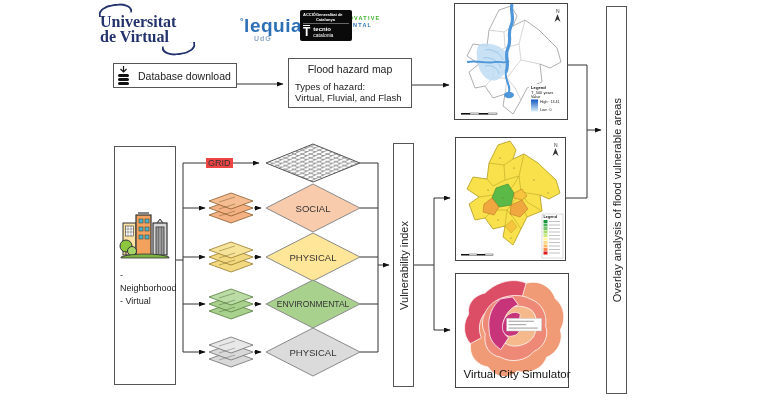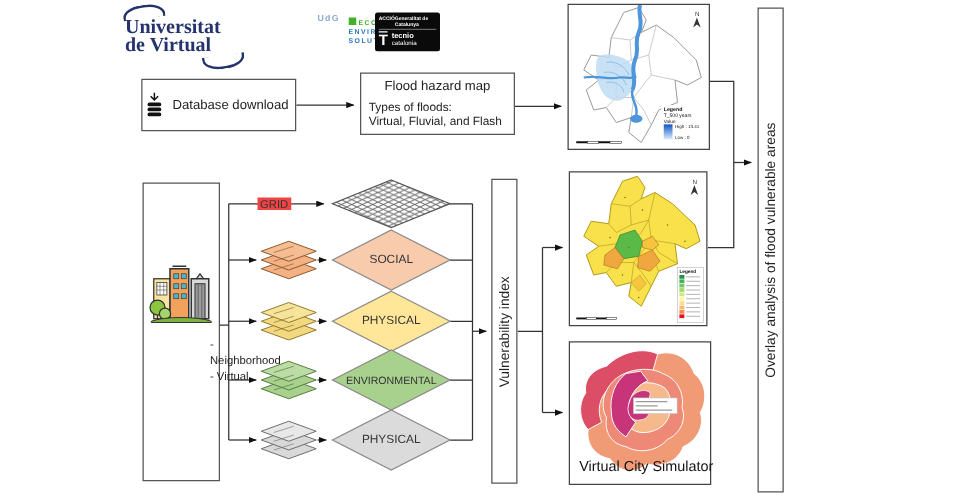--- a/index.html
+++ b/index.html
@@ -42,20 +42,21 @@
 
   <div class="udg-logo">
     <span class="udg-arc arc-top"></span>
     <div>Universitat</div>
     <div>de Virtual</div>
     <span class="udg-arc arc-bot"></span>
   </div>
 
   <div class="lequia">
     <div>
+      <div class="lequia-brand"><span class="lequia-mark">°</span><span>lequia</span></div>
       <div class="lequia-sub">UdG</div>
     </div>
     <div class="lequia-tags">
       <div class="tagline t-green"><span class="green-sq"></span><span>ECO-INNOVATIVE</span></div>
       <div class="tagline t-blue">ENVIRONMENTAL</div>
       <div class="tagline t-blue">SOLUTIONS</div>
     </div>
   </div>
 
   <div class="tecnio">
@@ -140,35 +141,35 @@
       <path d="M-12,-6 L4,-11 M-12,1 L4,-4 M-12,8 L4,3" stroke="#6e6e6e" stroke-width="0.5" fill="none"></path>
     </g>
   </svg>
 
   <div class="grid-label" style="left:206px;top:158px;">GRID</div>
   <div class="diamond-label" style="left:313px;top:208px;">SOCIAL</div>
   <div class="diamond-label" style="left:313px;top:257px;">PHYSICAL</div>
   <div class="diamond-label" style="left:313px;top:304px;font-size:8.5px;">ENVIRONMENTAL</div>
   <div class="diamond-label" style="left:313px;top:352px;text-align:right;">PHYSICAL</div>
 
-  <div class="box" style="left:113px;top:63px;width:124px;height:42px;display:flex;align-items:center;gap:8px;padding-left:3px;z-index:2;">
+  <div class="box" style="left:113px;top:63px;width:124px;height:25px;display:flex;align-items:center;gap:8px;padding-left:3px;z-index:2;">
     <svg width="13" height="20" viewBox="0 0 13 20">
       <path d="M6.5,0 V5 M3.5,3 L6.5,6 L9.5,3" stroke="#111" stroke-width="1.2" fill="none"></path>
       <g fill="#111">
         <rect x="1" y="8" width="11" height="3" rx="1.5"></rect>
         <rect x="1" y="12" width="11" height="3" rx="1.5"></rect>
         <rect x="1" y="16" width="11" height="3" rx="1.5"></rect>
       </g>
     </svg>
     <span style="font-size:10.5px;">Database download</span>
   </div>
 
   <div class="box" style="left:288px;top:58px;width:124px;height:50px;z-index:2;padding:4px 6px;">
     <div style="text-align:center;font-size:10.5px;">Flood hazard map</div>
-    <div style="font-size:9.5px;margin-top:6px;">Types of floods:</div>
+    <div style="font-size:9.5px;margin-top:6px;">Types of hazard:</div>
     <div style="font-size:9.5px;">Virtual, Fluvial, and Flash</div>
   </div>
 
   <div class="box" style="left:114px;top:146px;width:62px;height:239px;z-index:2;display:flex;flex-direction:column;align-items:center;">
     <svg width="52" height="52" viewBox="0 0 52 52" style="margin-top:62px;">
       <rect x="4" y="14" width="13" height="32" fill="#FBE3A3" stroke="#333" stroke-width="1"></rect>
       <rect x="6.5" y="17" width="8" height="10" fill="#fff" stroke="#333" stroke-width="0.6"></rect>
       <path d="M6.5,20 h8 M6.5,23 h8 M9,17 v10 M12,17 v10" stroke="#333" stroke-width="0.4"></path>
       <rect x="17" y="6" width="15" height="40" fill="#F2A25C" stroke="#333" stroke-width="1.2"></rect>
       <path d="M19,4 h11" stroke="#333" stroke-width="1.2"></path>
@@ -180,21 +181,21 @@
       <rect x="26" y="26" width="4" height="4" fill="#4FB3C6" stroke="#333" stroke-width="0.5"></rect>
       <path d="M38,14 l3,-4 3,4" fill="#D8D8D8" stroke="#333" stroke-width="1"></path>
       <rect x="34" y="14" width="14" height="32" fill="#D8D8D8" stroke="#333" stroke-width="1.2"></rect>
       <rect x="37" y="18" width="8" height="28" fill="#9b9b9b" stroke="#333" stroke-width="0.8"></rect>
       <path d="M39.5,18 v28 M42.5,18 v28" stroke="#333" stroke-width="0.4"></path>
       <circle cx="7" cy="37" r="6" fill="#8CC63F" stroke="#333" stroke-width="1"></circle>
       <circle cx="13" cy="42" r="4.5" fill="#A5D46A" stroke="#333" stroke-width="1"></circle>
       <path d="M7,43 v4 M13,46 v2" stroke="#333" stroke-width="1"></path>
       <path d="M2,48 C12,44 40,44 50,48 L50,49 L2,49 Z" fill="#7CB342" stroke="#333" stroke-width="0.8"></path>
     </svg>
-    <div class="left-items" style="align-self:flex-start;padding-left:5px;margin-top:8px;margin-left:48px;">
+    <div class="left-items" style="align-self:flex-start;padding-left:5px;margin-top:8px;">
       <div>- Neighborhood</div>
       <div>- Virtual</div>
     </div>
   </div>
 
   <div class="box vbox" style="left:393px;top:143px;width:21px;height:244px;z-index:2;">
     <span class="vtext">Vulnerability index</span>
   </div>
 
   <div class="box vbox" style="left:606px;top:6px;width:21px;height:388px;z-index:2;">

